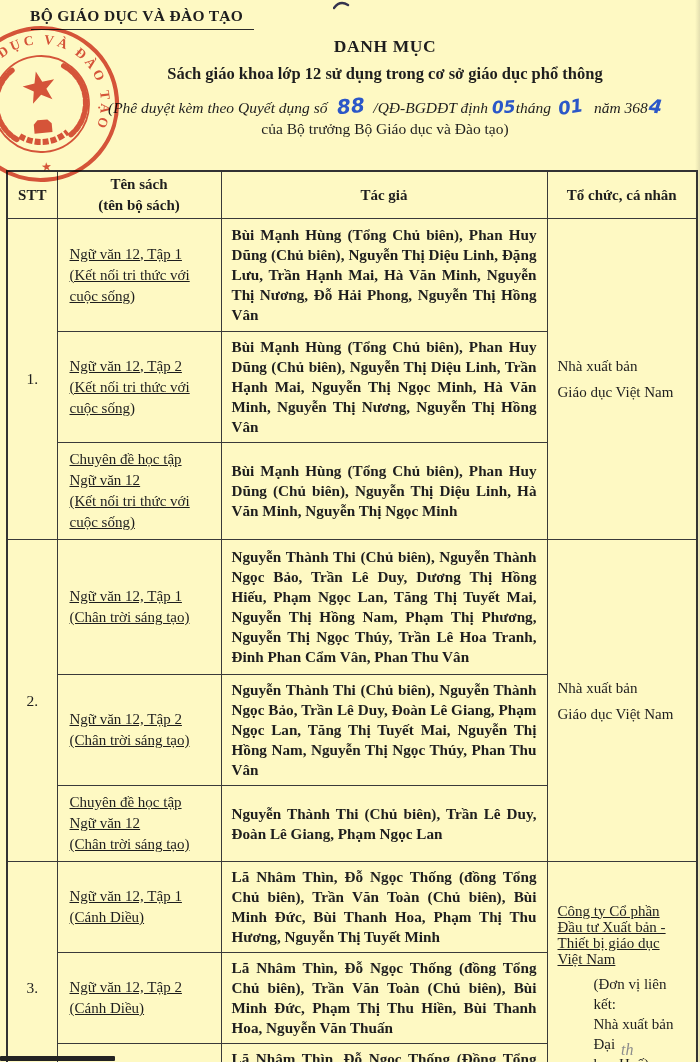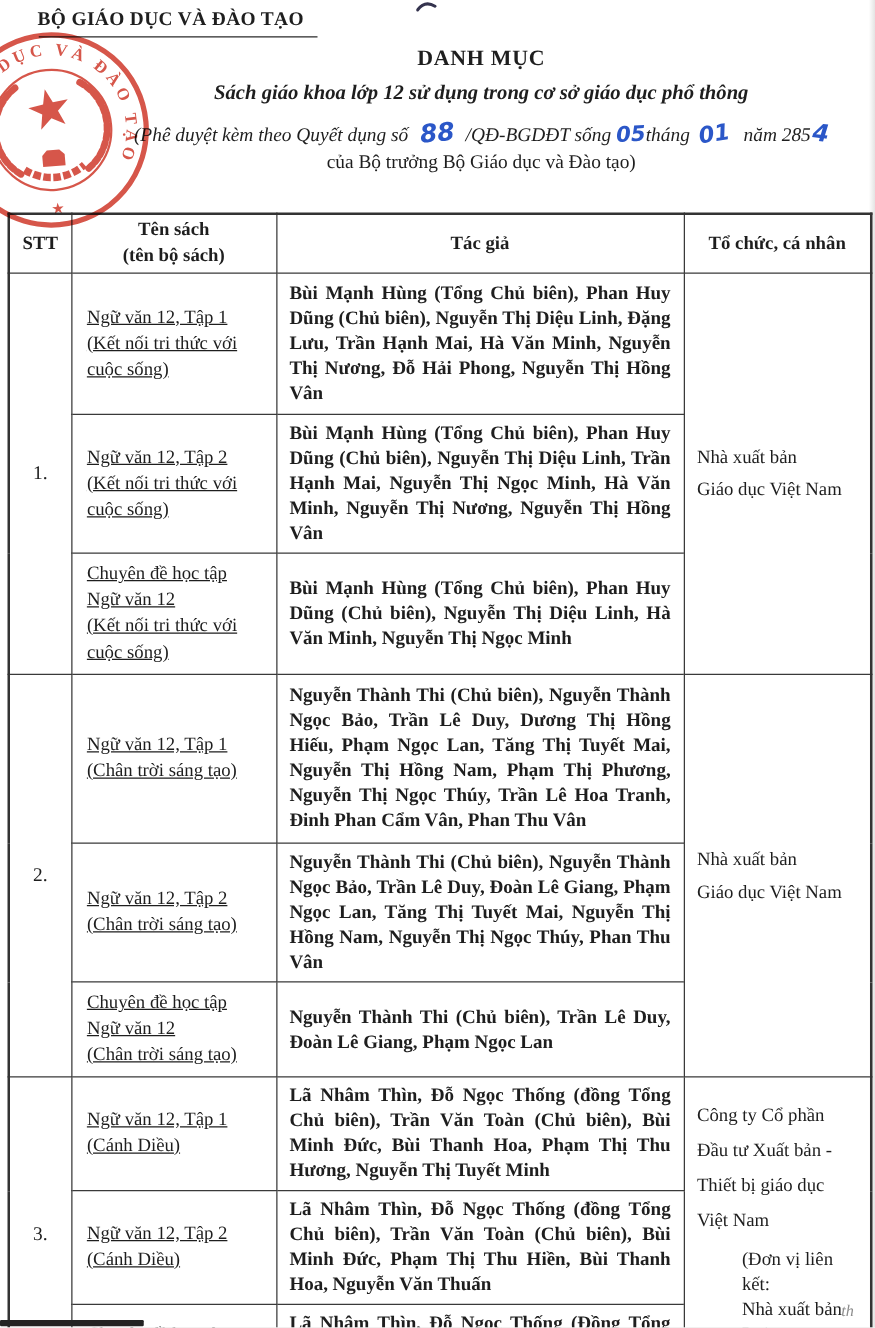--- a/index.html
+++ b/index.html
@@ -1,35 +1,35 @@
 <!DOCTYPE html>
 <html><head>
 <meta charset="utf-8">
 <style>
   * { margin:0; padding:0; box-sizing:border-box; }
   html,body { background:#e8e8e6; }
   .page {
     position:relative; width:700px; height:1062px; margin:0 auto;
-    background:#ffffff; overflow:hidden;
+    background:#fef9c3; overflow:hidden;
     font-family:"Liberation Serif", serif; color:#1e1e1e;
   }
   
   .ministry {
     position:absolute; left:30px; top:7px;
     font-size:15.5px; font-weight:bold; letter-spacing:.3px; white-space:nowrap;
   }
   .ministry-underline {
     position:absolute; left:31px; top:29px; width:223px; height:0;
     border-top:1.6px solid #2a2a2a;
   }
   .title-block {
     position:absolute; left:70px; top:36px; width:630px; text-align:center;
   }
   .doc-title { font-size:17.5px; font-weight:bold; letter-spacing:.6px; }
-  .doc-subtitle { font-size:16.5px; font-weight:bold; margin-top:7px;font-style:italic; }
+  .doc-subtitle { font-size:16.5px; font-weight:bold; margin-top:7px; }
   .doc-note { font-size:15.5px; font-style:italic; margin-top:11px; line-height:23px; }
   .doc-note2 { font-size:15.5px; margin-top:1px; }
   .hw {
     font-family:"DejaVu Sans", sans-serif; font-style:italic; font-weight:bold;
     color:#2b57c8; display:inline-block;
   }
   .hw-number { font-size:20px; transform:rotate(-5deg); margin:0 9px; }
   .hw-day    { font-size:17px; transform:rotate(-3deg); margin-left:4px; margin-right:0; }
   .hw-month  { font-size:18px; transform:rotate(-9deg); margin:0 7px; }
   .hw-year   { font-size:19px; transform:rotate(6deg); margin-left:1px; }
@@ -60,26 +60,26 @@
     vertical-align:middle; white-space:pre-line;text-decoration:underline;
   }
   td.authors {
     font-size:15.2px; line-height:20px; padding:5px 10px;
     text-align:justify; vertical-align:middle;font-weight:bold;
   }
   td.pub {
     font-size:15px; padding:6px 20px 6px 10px; vertical-align:middle;
   }
   .pub-main  { line-height:26px; white-space:pre-line; }
-  .pub-main.tight { line-height:28px; }
+  .pub-main.tight { line-height:16px;text-decoration:underline; }
   .pub-note  { line-height:20px; white-space:pre-line; margin-top:7px;margin-left:36px; }
   
   .corner-mark {
-    position:absolute; left:673px; top:1041px;
-    font-size:13px; font-style:italic; color:#8d8d8d;
+    position:absolute; left:621px; top:1041px;
+    font-size:16px; font-style:italic; color:#8d8d8d;
   }
   .bottom-smudge {
     position:absolute; left:0; top:1056px; width:115px; height:5px;
     background:#232323; border-radius:1px;
   }
   .edge-shade {
     position:absolute; right:0; top:0; width:5px; height:100%;
     background:linear-gradient(to right, rgba(0,0,0,0), rgba(60,60,55,.14));
     pointer-events:none;
   }
@@ -93,21 +93,21 @@
   <div class="ministry-underline"></div>
 
   <svg class="pen-mark" width="20" height="10" viewBox="0 0 20 10">
     <path d="M1,8 Q7,0 15,5" stroke="#34334e" stroke-width="2.4" fill="none" stroke-linecap="round"></path>
   </svg>
 
   <div class="title-block">
     <div class="doc-title">DANH MỤC</div>
     <div class="doc-subtitle">Sách giáo khoa lớp 12 sử dụng trong cơ sở giáo dục phổ thông</div>
     <div class="doc-note">
-      <span>(Phê duyệt kèm theo Quyết dụng số</span><span class="hw hw-number">88</span><span>/QĐ-BGDĐT sống</span><span class="hw hw-day">05</span><span>tháng</span><span class="hw hw-month">01</span> <span>năm 285</span><span class="hw hw-year">4</span>
+      <span>(Phê duyệt kèm theo Quyết dụng số</span><span class="hw hw-number">88</span><span>/QĐ-BGDĐT định</span><span class="hw hw-day">05</span><span>tháng</span><span class="hw hw-month">01</span> <span>năm 368</span><span class="hw hw-year">4</span>
     </div>
     <div class="doc-note2">của Bộ trưởng Bộ Giáo dục và Đào tạo)</div>
   </div>
 
   <svg class="stamp" width="172" height="172" viewBox="0 0 172 172">
     <defs>
       <path id="stampArc" d="M 34,116 A 60,60 0 1 1 138,116" fill="none"></path>
     </defs>
     <circle cx="86" cy="86" r="76" fill="none" stroke="#cf3a2c" stroke-width="4.2"></circle>
     <circle cx="86" cy="86" r="48" fill="none" stroke="#cf3a2c" stroke-width="1.8"></circle>

